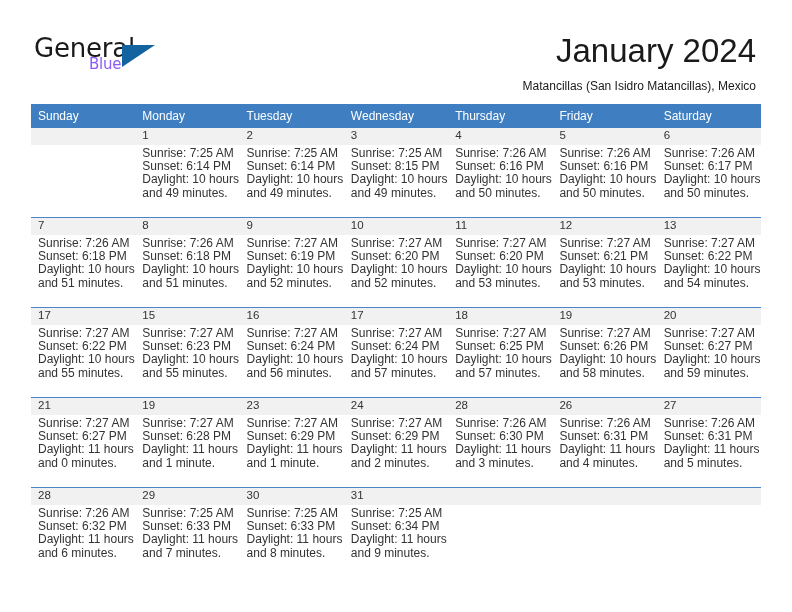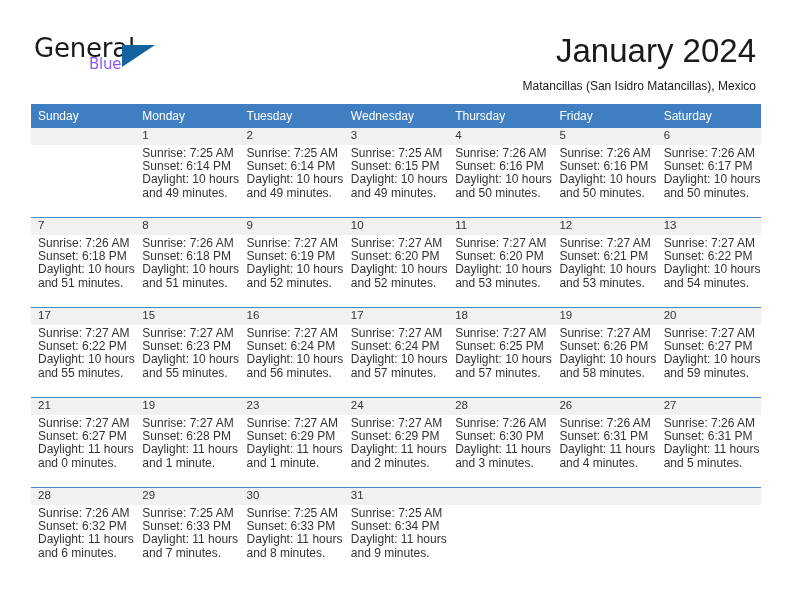--- a/index.html
+++ b/index.html
@@ -197,21 +197,21 @@
                 <div>Daylight: 10 hours</div>
                 <div>and 49 minutes.</div>
               </div>
             </div>
           </td>
         <td>
             <div class="cell">
               <div class="daynum-band">3</div>
               <div class="cell-lines">
                 <div>Sunrise: 7:25 AM</div>
-                <div>Sunset: 6:15 PM</div>
+                <div>Sunset: 8:15 PM</div>
                 <div>Daylight: 10 hours</div>
                 <div>and 49 minutes.</div>
               </div>
             </div>
           </td>
         <td>
             <div class="cell">
               <div class="daynum-band">4</div>
               <div class="cell-lines">
                 <div>Sunrise: 7:26 AM</div>

